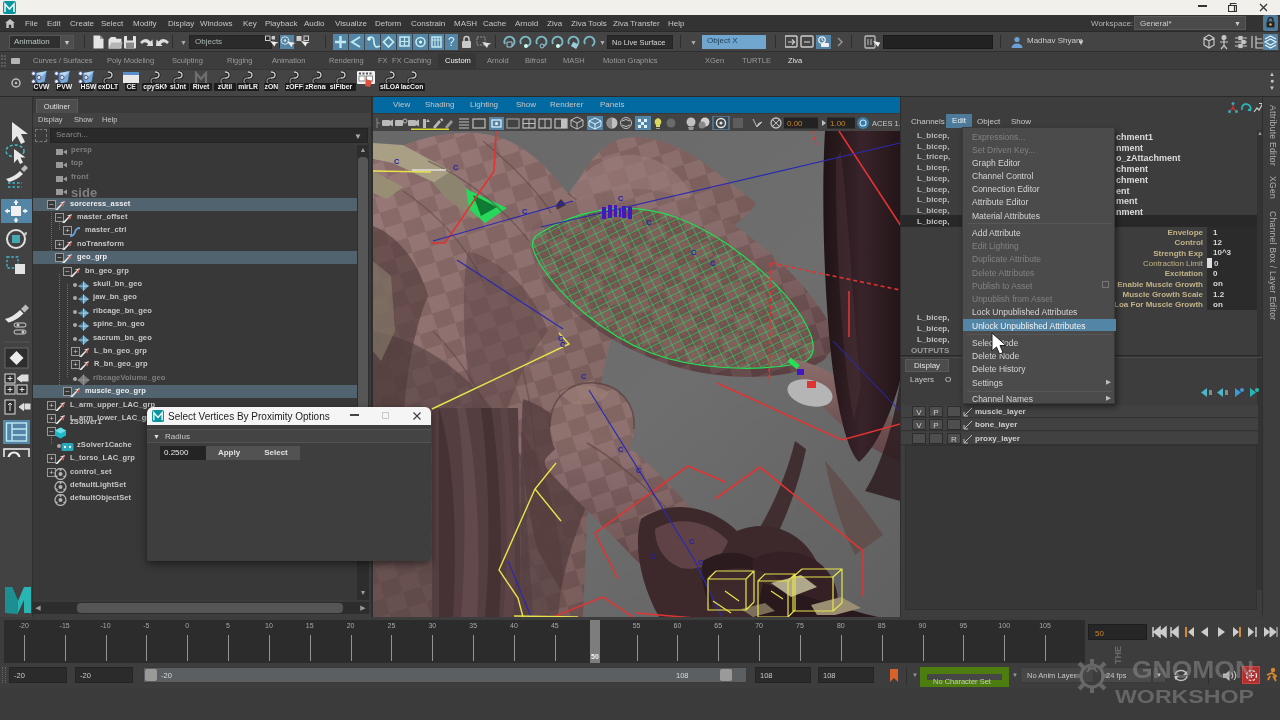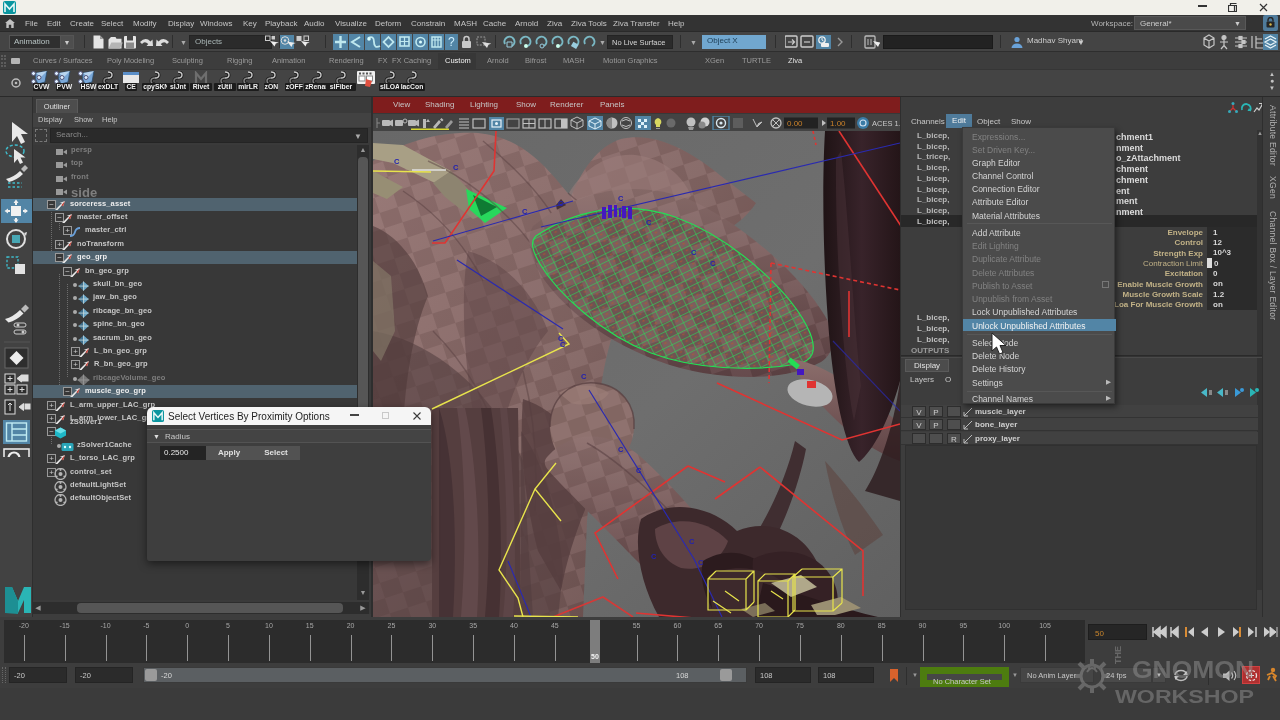--- a/index.html
+++ b/index.html
@@ -632,21 +632,21 @@
 
   <div class="abs" style="left:0;top:505px;width:336px;height:12px;background:#2d2d2d">
     <div class="abs" style="left:0;top:1px;width:10px;height:10px;color:#999;font-size:7px;text-align:center;line-height:10px">◀</div>
     <div class="abs" style="left:44px;top:1px;width:266px;height:10px;background:#565656;border-radius:4px"></div>
     <div class="abs" style="left:325px;top:1px;width:10px;height:10px;color:#999;font-size:7px;text-align:center;line-height:10px">▶</div>
   </div>
 </div>
 
 <div class="abs" id="viewport" style="left:371px;top:97px;width:529px;height:520px;background:#393939;border-left:2px solid #2e2e2e">
 
-  <div class="abs" style="left:0;top:0;width:527px;height:16px;background:#7f1d1d">
+  <div class="abs" style="left:0;top:0;width:527px;height:16px;background:#0369a1">
     <span class="abs" style="left:20px;top:3px">View</span>
     <span class="abs" style="left:52px;top:3px">Shading</span>
     <span class="abs" style="left:97px;top:3px">Lighting</span>
     <span class="abs" style="left:143px;top:3px">Show</span>
     <span class="abs" style="left:177px;top:3px">Renderer</span>
     <span class="abs" style="left:227px;top:3px">Panels</span>
   </div>
 
   <div class="abs" style="left:0;top:16px;width:527px;height:18px;background:#434343;border-top:1px solid #383838">
     <svg class="abs" style="left:2px;top:2px" width="525" height="14" viewBox="0 0 525 14">

